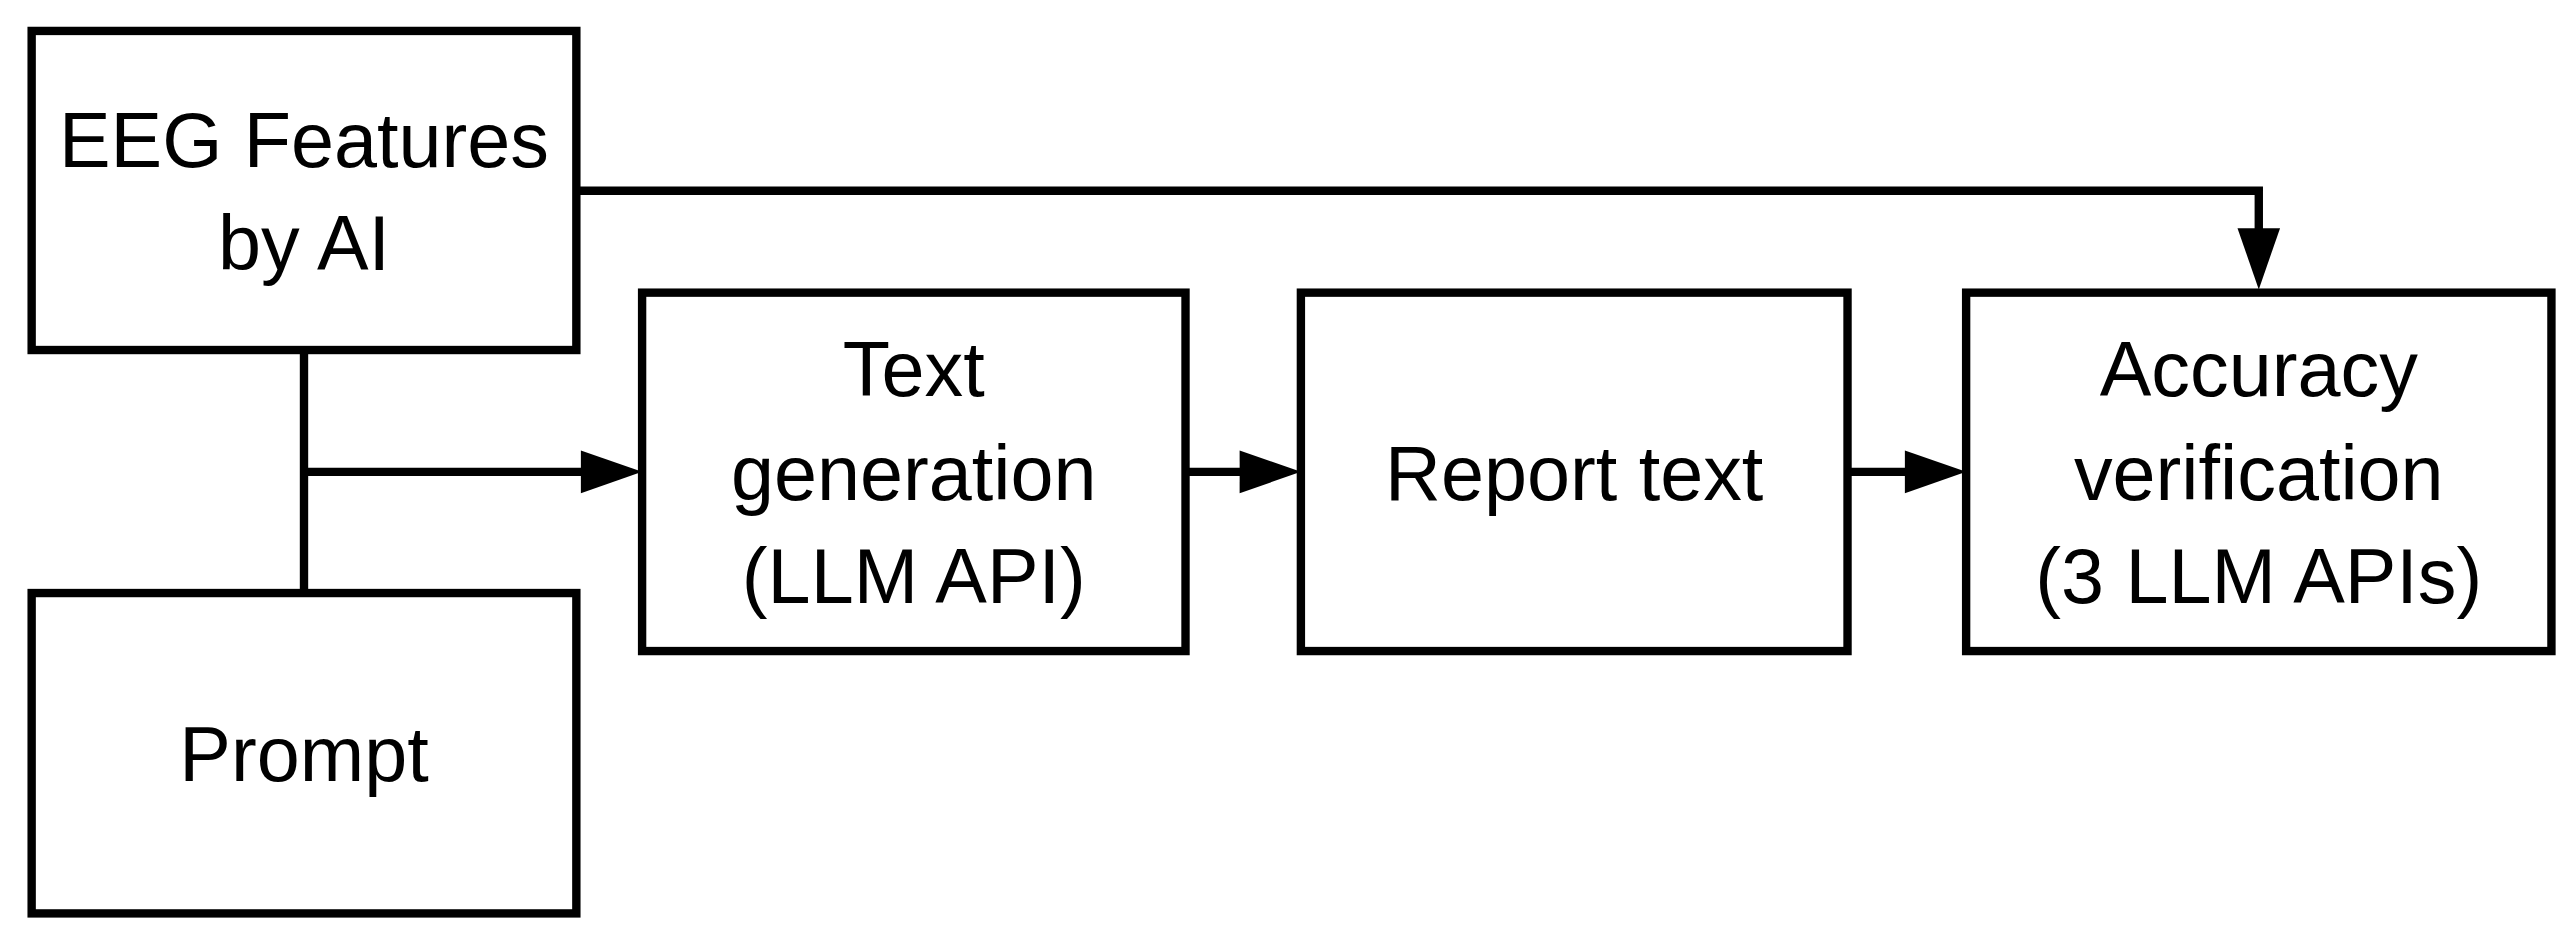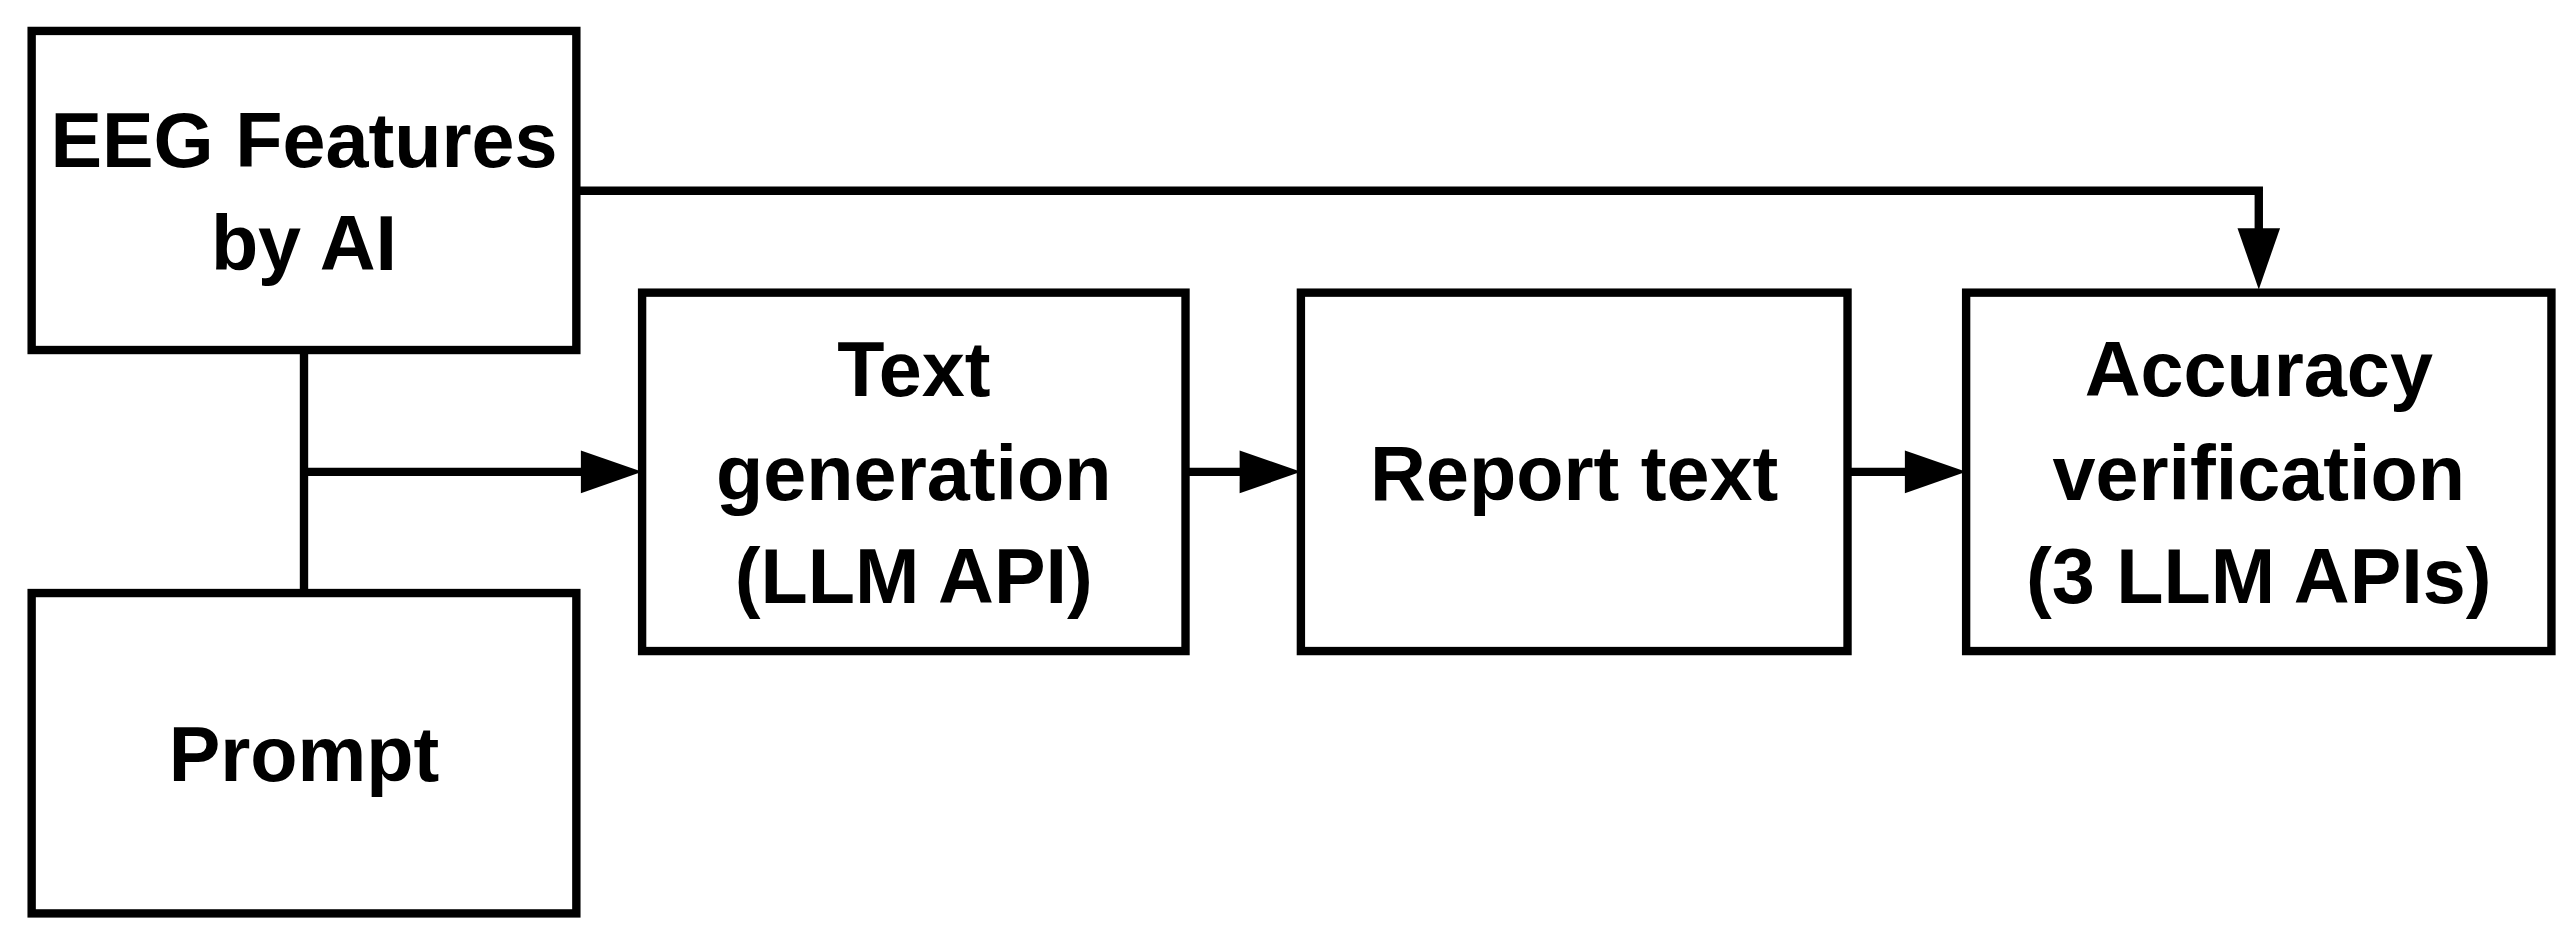--- a/index.html
+++ b/index.html
@@ -11,21 +11,20 @@
     padding:0;
     width:100%;
     height:100%;
     background:var(--bg);
   }
   .diagram-root{
     width:100%;
     height:100%;
     display:block;
     background:var(--bg);
-    font-weight:bold;
   }
   svg{
     display:block;
     width:100%;
     height:100%;
   }
   .node-box{
     fill:var(--bg);
     stroke:var(--stroke);
     stroke-width:13;

